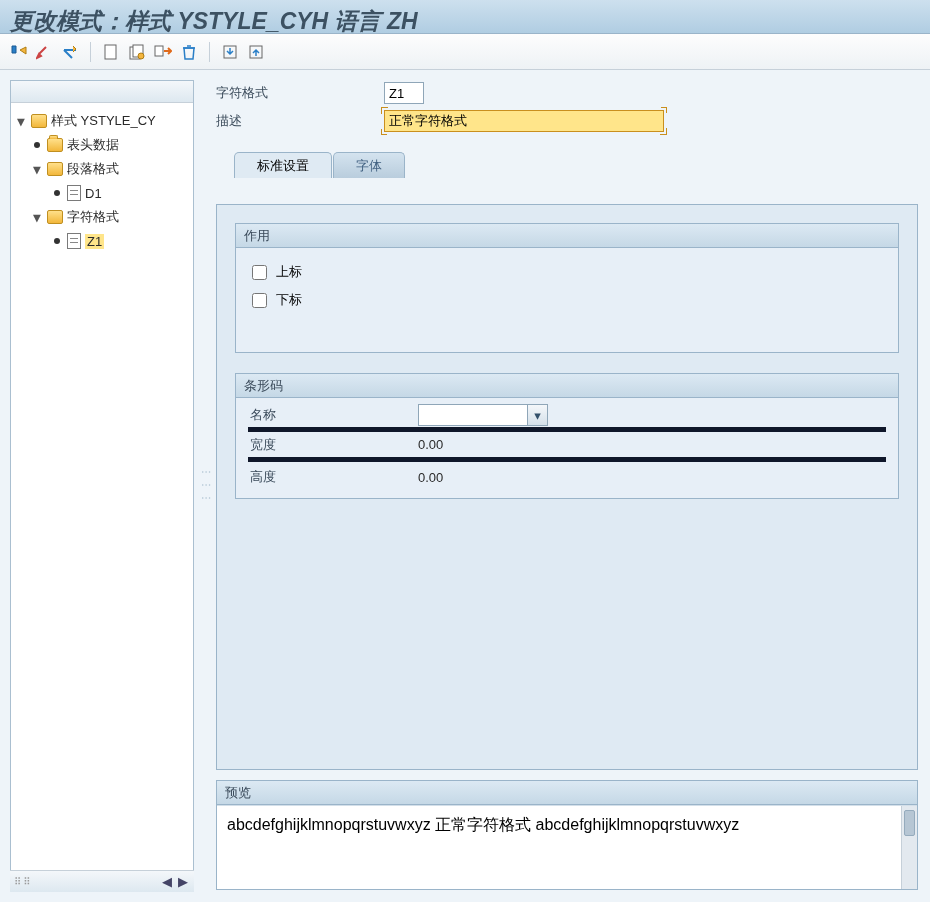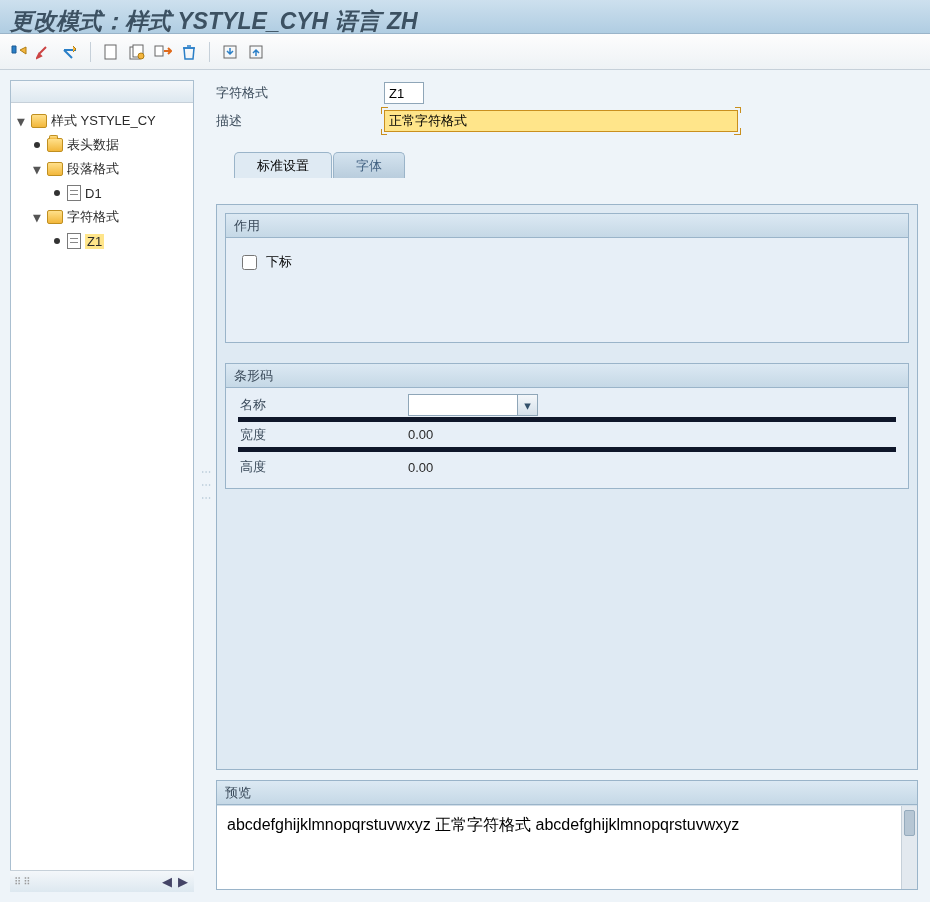--- a/index.html
+++ b/index.html
@@ -194,21 +194,21 @@
     border-color: #9ab4c9;
     color: #000;
     z-index: 2;
   }
   .tab.inactive {
     background: linear-gradient(#d4e3ef, #b9cddd);
     color: #406080;
   }
   .tabcontent {
     flex:1;
-    padding: 8px;
+    padding: 18px;
     overflow: hidden;
   }
   .groupbox {
     border: 1px solid #9ab4c9;
     background: #e7eff7;
     margin-bottom: 20px;
   }
   .group-title {
     height: 24px;
     background: linear-gradient(#dce9f3, #c5d8e6);
@@ -386,35 +386,39 @@
 
   <div class="right">
     <div class="form-row">
       <div class="form-label">字符格式</div>
       <input class="input small" readonly="" value="Z1" style="">
     </div>
     <div class="form-row" style="margin-top:2px;">
       <div class="form-label">描述</div>
       <span class="hl-wrap">
         <span class="corner-tr"></span><span class="corner-bl"></span>
-        <input class="input hl-field" style="width: 354px;" value="正常字符格式">
+        <input class="input hl-field" style="width: 280px;" value="正常字符格式">
       </span>
     </div>
 
     <div style="height:44px"></div>
     <div class="tabbar">
       <div class="tab active">标准设置</div>
       <div class="tab inactive">字体</div>
     </div>
     <div class="tabstrip">
       <div class="tabcontent">
 
         <div class="groupbox" style="height:130px;">
           <div class="group-title">作用</div>
           <div class="group-body">
+            <label class="check-row">
+              <input type="checkbox" style="">
+              <span>上标</span>
+            </label>
             <label class="check-row">
               <input type="checkbox" style="">
               <span>下标</span>
             </label>
           </div>
         </div>
 
         <div class="groupbox">
           <div class="group-title">条形码</div>
           <div class="group-body" style="padding:4px 12px 6px 12px;">

